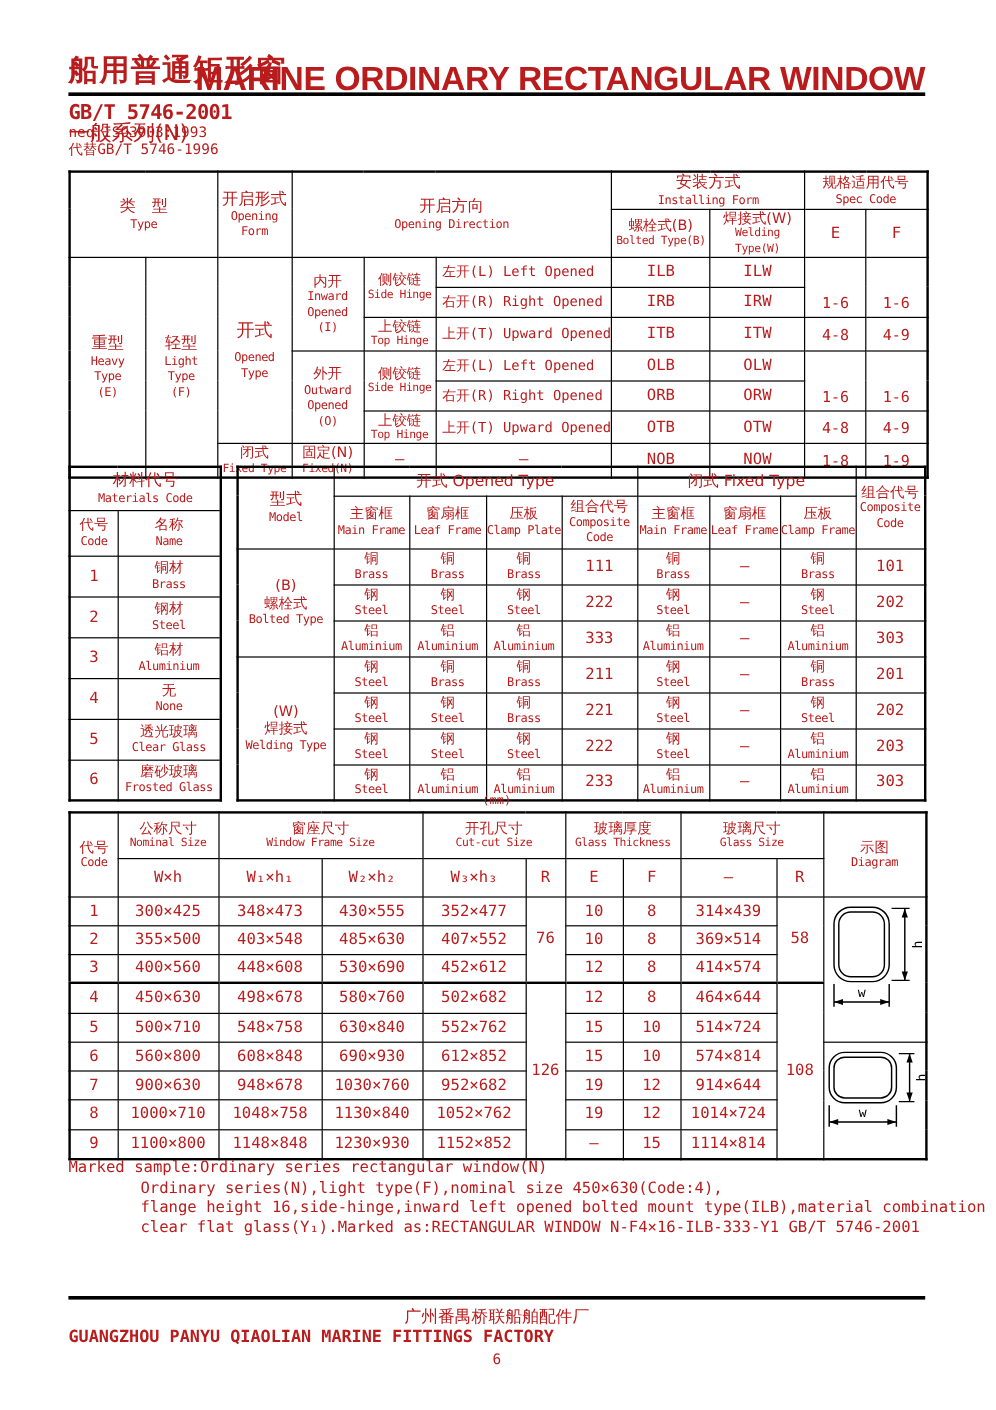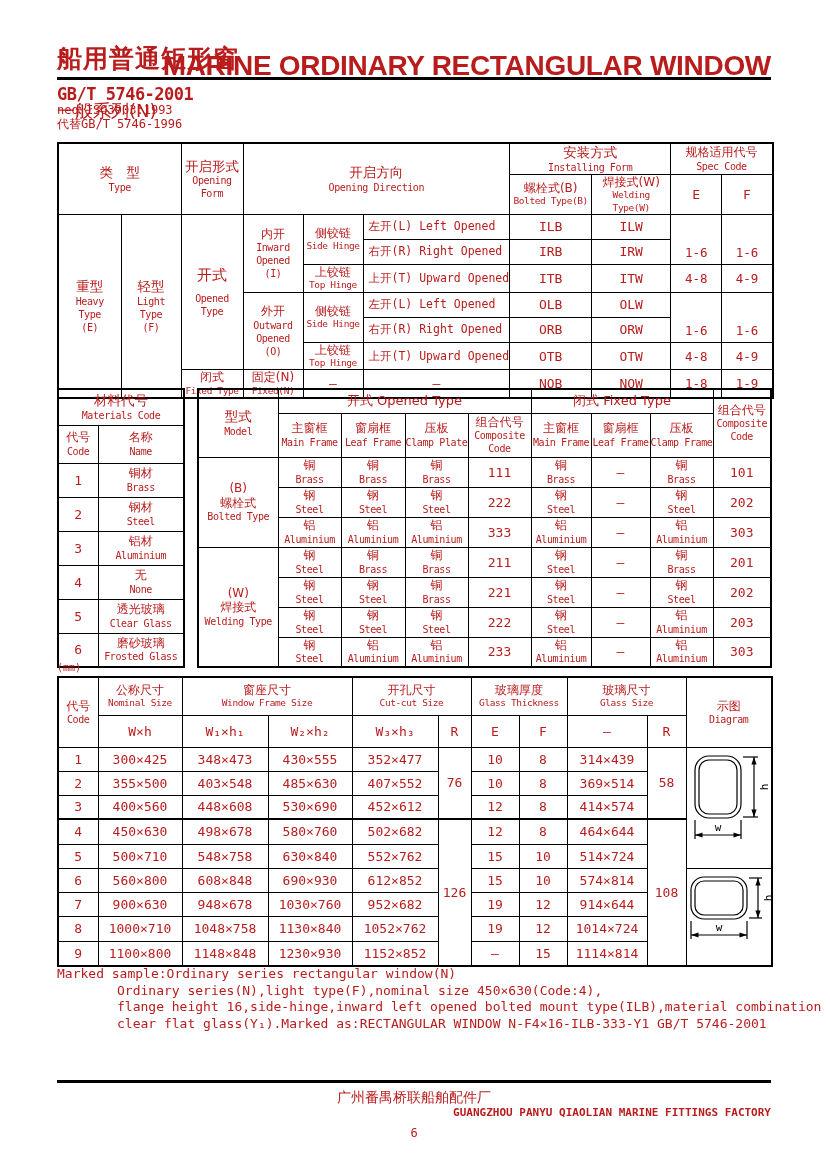--- a/index.html
+++ b/index.html
@@ -27,29 +27,29 @@
             font-family:"Liberation Sans",sans-serif}
   .rule1{left:57px;top:77px;width:714px;height:3px;background:#000}
   .std{left:57px;top:84px;font-size:17px;font-weight:700;letter-spacing:-0.5px}
   .neq{left:57px;top:103px;font-size:12px}
   .repl{left:57px;top:116px;font-size:12px}
   .series{left:57px;top:99px;width:714px;}
   .series-zh{font-size:18px}
   .series-en{font-size:11px}
   .t1w{left:57px;top:142px}
   .t2w{left:57px;top:388px;display:flex;gap:12px}
-  .mm{left:57px;top:662px;width:714px;text-align:left;font-size:10px}
+  .mm{left:57px;top:662px;width:714px;text-align:center;font-size:10px}
   .t3w{left:57px;top:676px}
   .mk{left:57px;top:966px;width:766px}
   .mk div{font-size:13px;line-height:16.5px;white-space:nowrap;
           font-family:"DejaVu Sans Mono","DejaVu Sans",monospace}
   .ind{padding-left:60px}
   .rule2{left:57px;top:1080px;width:714px;height:3px;background:#000}
   .fzh{left:57px;top:1089px;width:714px;text-align:center;font-size:14px}
-  .fen{left:57px;top:1106px;width:714px;text-align:right;font-size:11px;font-weight:700}
+  .fen{left:57px;top:1106px;width:714px;text-align:left;font-size:14px;font-weight:700}
   .pg{left:57px;top:1126px;width:714px;text-align:center;font-size:12px}
   .diag path{fill:#000;stroke:none}
   .diag rect,.diag line{fill:none;stroke:#000;stroke-width:1.2}
   .diag text{font-family:"DejaVu Sans Mono",monospace;font-size:11px}
 </style>
 </head>
 <body>
 
 <div class="page">
 

